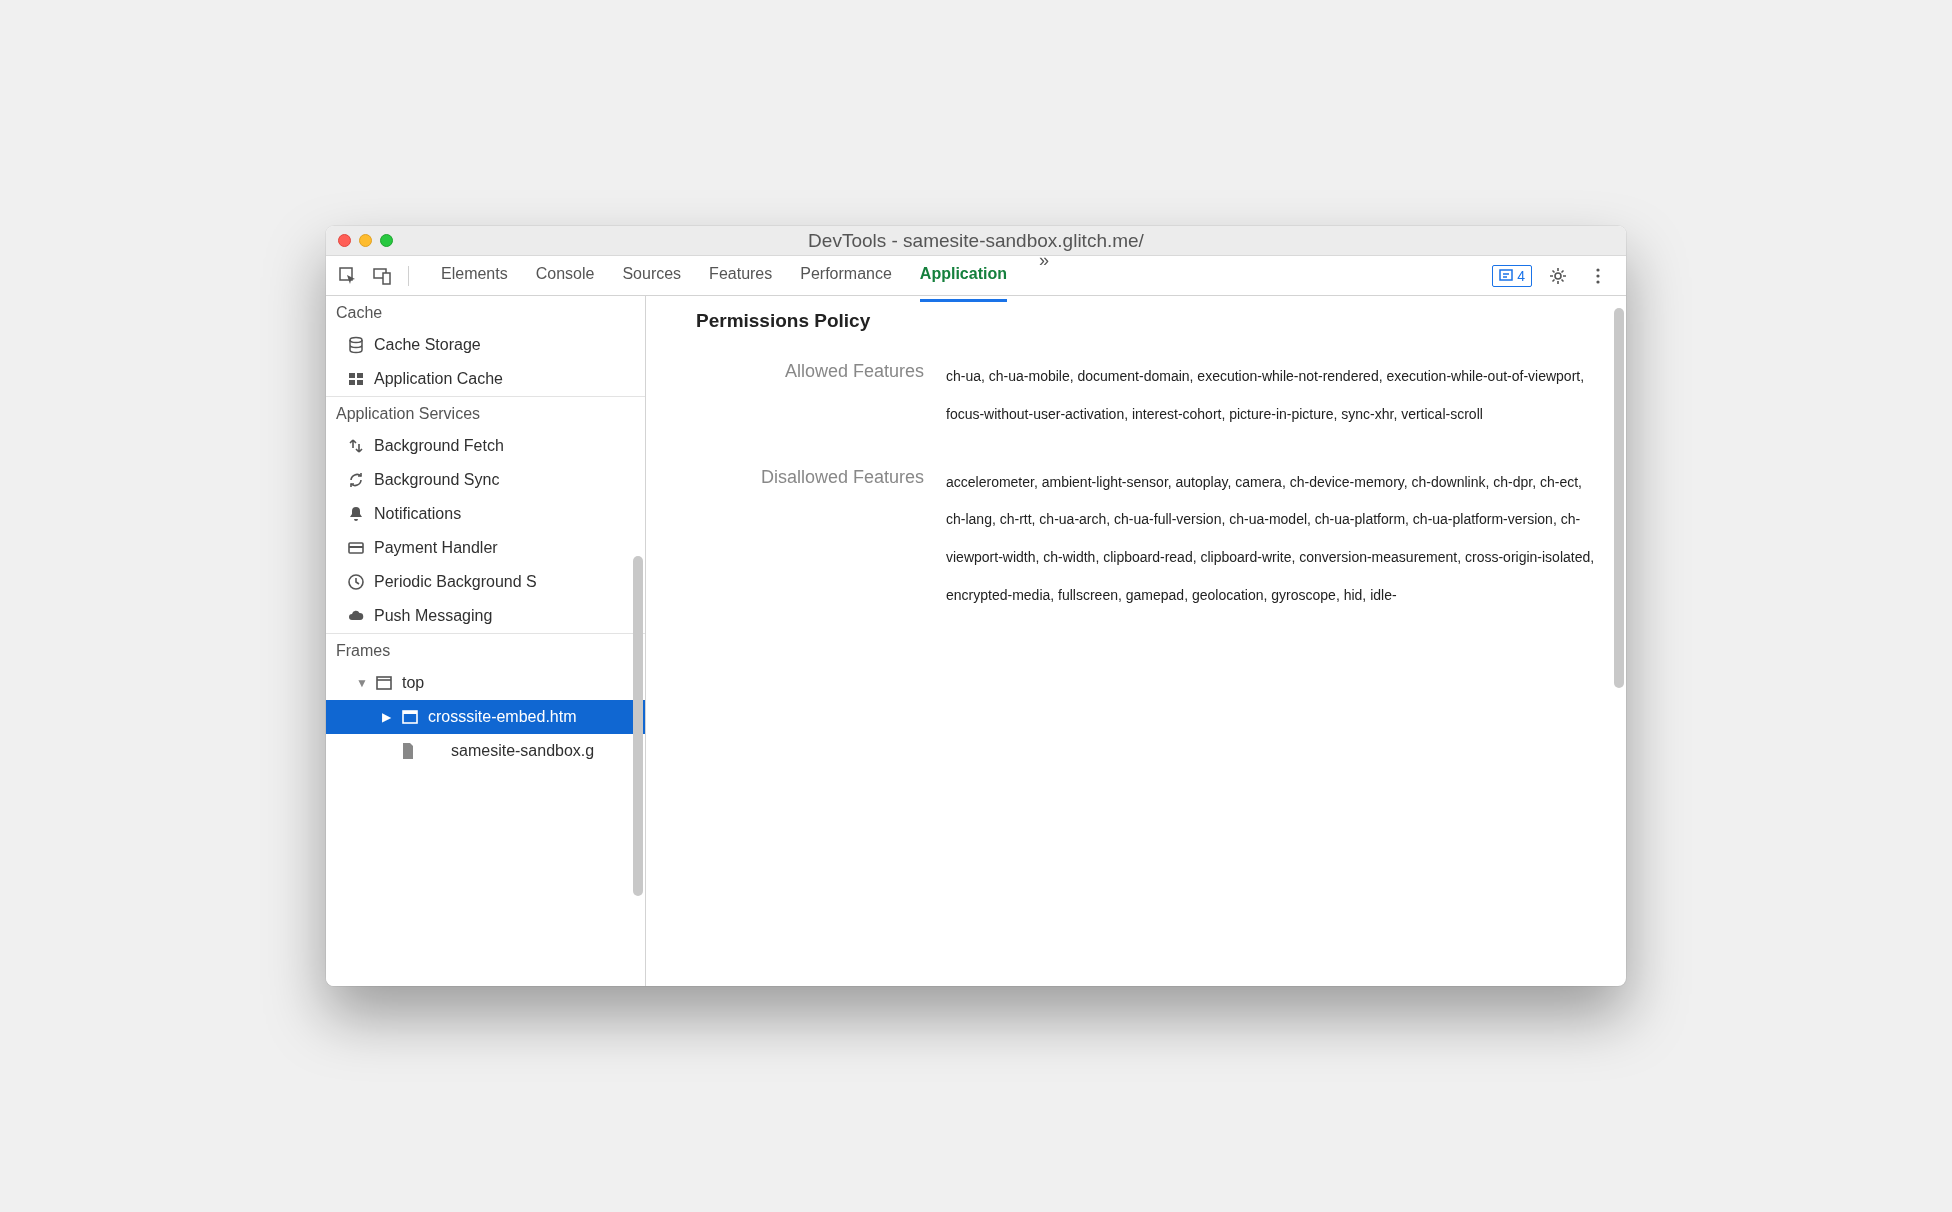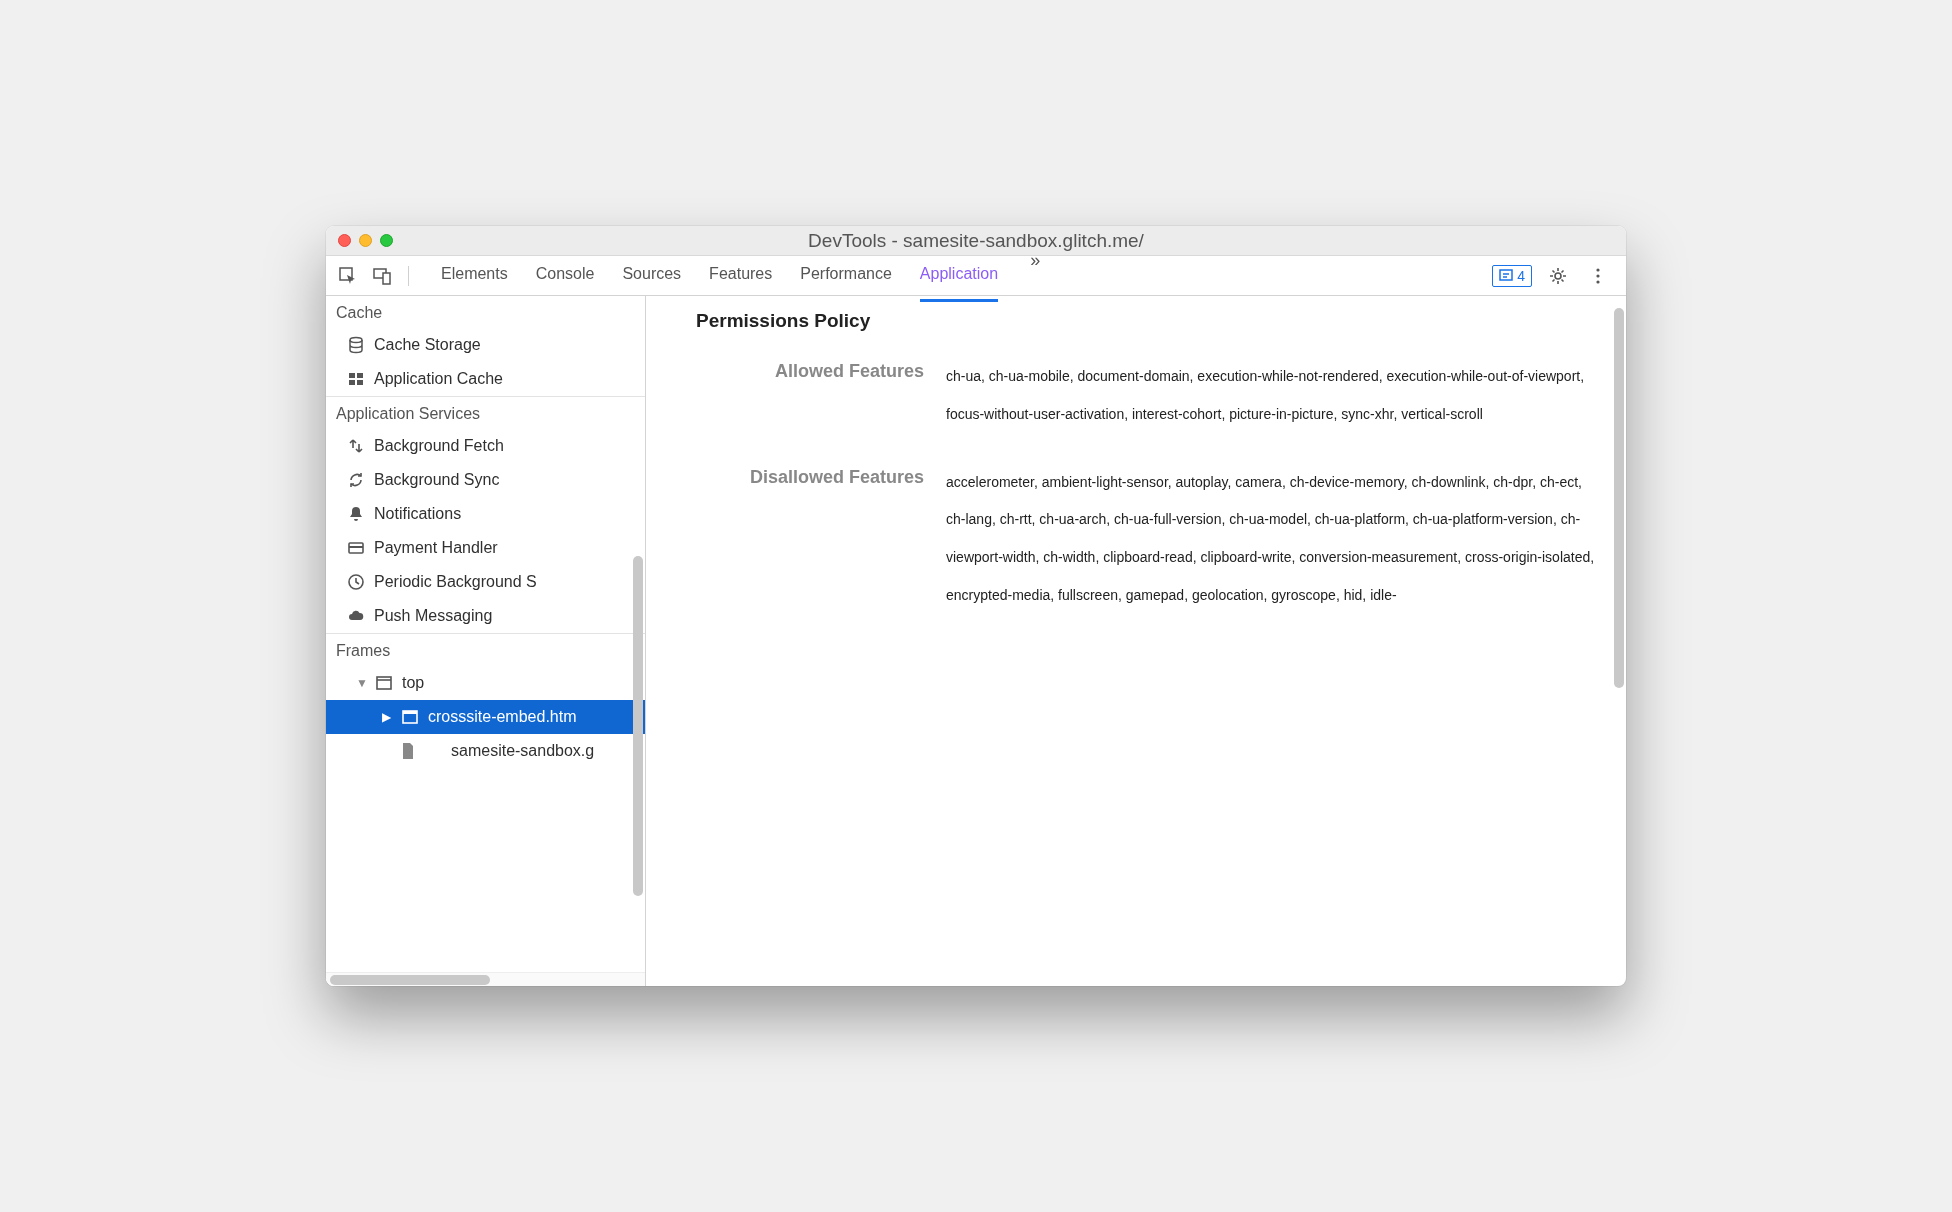--- a/index.html
+++ b/index.html
@@ -56,35 +56,35 @@
   .divider-v { width:1px; height:20px; background:#d0d0d0; margin:0 6px;}
   .tabs { display:flex; gap: 28px; margin-left: 20px; flex:1;}
   .tab {
     font-size: 16px;
     color:#555;
     height:52px;
     display:flex; align-items:center;
     border-bottom: 3px solid transparent;
     cursor:pointer;
   }
-  .tab.active { color:#8b5cf6; border-bottom-color:#1a73e8;}
+  .tab.active { color:#15803d; border-bottom-color:#1a73e8;font-weight:bold;}
   .chev { color:#555; font-size:18px; padding:0 4px;}
   .toolbar-right { display:flex; align-items:center; gap:12px; margin-left:auto; padding-right:6px;}
   .badge {
     display:flex; align-items:center; gap:4px;
     border:1px solid #1a73e8; color:#1a73e8;
     font-size:14px; padding:0 6px; height:22px; border-radius:2px;
   }
   .content { display:flex; flex:1; min-height:0;}
   .sidebar {
     width: 320px;
     border-right:1px solid #d3d3d3;
     overflow-y: hidden;
     background:#fff;
-    display:flex; flex-direction:column;
+    display:flex; flex-direction:row;
     position:relative;
   }
   .scroll-sidebar { overflow-y:auto; overflow-x:hidden; flex:1; }
   .section-hdr {
     font-size:16px; color:#555;
     padding:8px 10px 6px 10px;
     border-top:1px solid #e3e3e3;
   }
   .section-hdr:first-child { border-top:none; }
   .tree-row {
@@ -120,21 +120,20 @@
   .main {
     flex:1; overflow-y:auto; padding: 14px 22px 14px 50px;
     position:relative;
   }
   .main h3 { font-size:19px; font-weight:700; color:#222; margin-bottom:26px;}
   .row { display:flex; margin-bottom:30px; }
   .row .label {
     width:250px; text-align:right; padding-right:22px;
     color:#888; font-size:18px; flex-shrink:0;
     line-height:1.5;
-    font-weight:bold;
   }
   .row .value {
     font-size:14px; color:#222; line-height:2.7;
     flex:1;
   }
   svg { display:block; }
   .scroll-thumb-main{
     position:absolute; right:2px; top:12px; width:10px; height:380px;
     background:#c8c8c8; border-radius:5px;
   }

